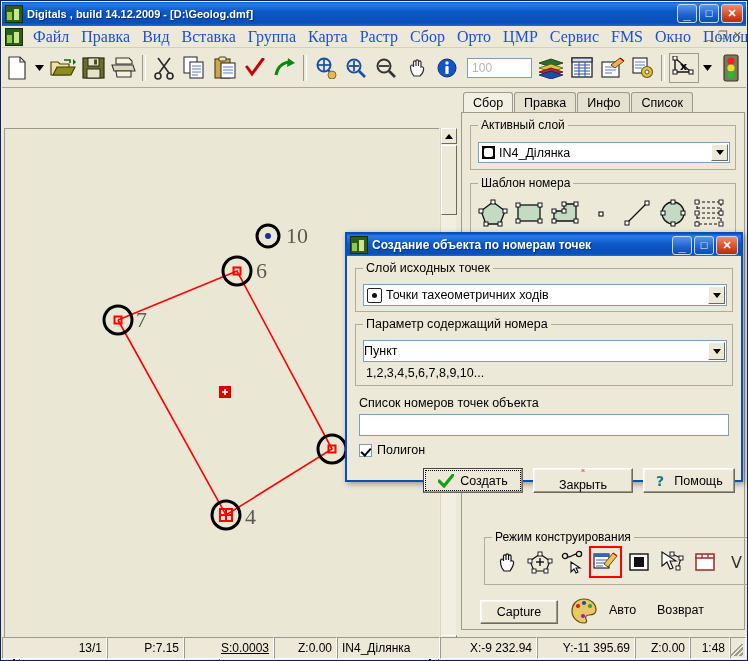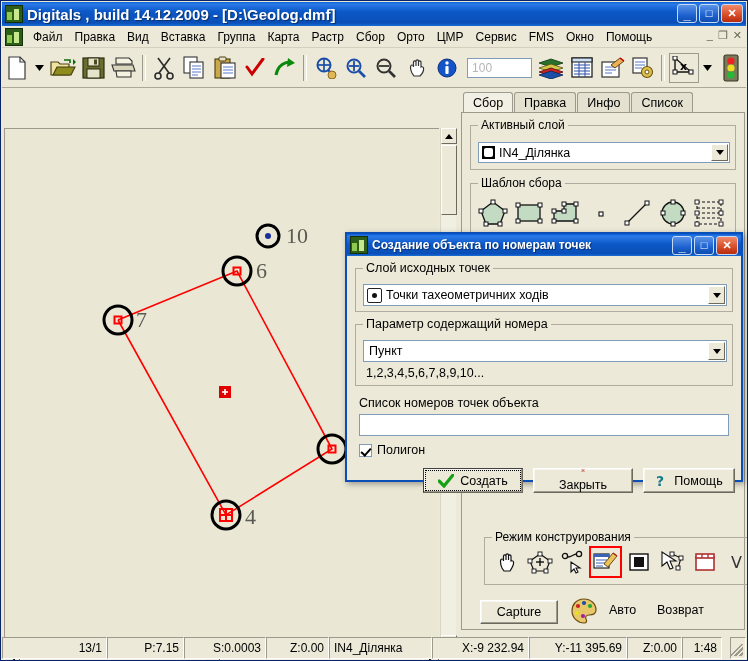--- a/index.html
+++ b/index.html
@@ -33,21 +33,21 @@
   }
   .title-ico::before {
     content: ""; position: absolute; left: 1px; top: 6px; width: 5px; height: 8px;
     background: #8fc94f;
   }
   .title-ico::after {
     content: ""; position: absolute; left: 8px; top: 3px; width: 5px; height: 11px;
     background: #c8e890;
   }
   .title-text {
-    color: #ffffff; font-size: 15px; font-weight: bold;
+    color: #ffffff; font-size: 11px; font-weight: bold;
     text-shadow: 1px 1px 1px rgba(0,0,0,.45);
     white-space: nowrap;
   }
   .title-btns {
     position: absolute; right: 3px; top: 2px; display: flex; gap: 2px;
   }
   .tb-btn {
     width: 20px; height: 19px; border-radius: 3px;
     background: linear-gradient(to bottom, #5b93e8, #1d62cf 60%, #0e4db0);
     border: 1px solid #c6dbf5;
@@ -76,22 +76,23 @@
     width: 16px; height: 16px; margin: 0 4px 0 3px; flex: 0 0 auto;
     background: #2c5e1a; border: 1px solid #153008; position: relative; overflow: hidden;
   }
   .menu-ico::before {
     content: ""; position: absolute; left: 1px; top: 6px; width: 5px; height: 8px; background: #8fc94f;
   }
   .menu-ico::after {
     content: ""; position: absolute; left: 8px; top: 3px; width: 5px; height: 11px; background: #c8e890;
   }
   .menu-item {
-    font-size: 12px; color: #000000; padding: 2px 6px; cursor: default;
+    font-size: 16px; color: #1d4ed8; padding: 2px 6px; cursor: default;
     white-space: nowrap;
+    font-family: Liberation Serif, serif;
   }
   .mdi-btns {
     position: absolute; right: 4px; top: 3px; display: flex; gap: 5px;
     font-size: 11px; color: #6a6a58;
   }
   .mdi-btns span { cursor: pointer; }
 
   
   .toolbar {
     position: absolute; left: 1px; top: 47px; width: 744px; height: 40px;
@@ -660,21 +661,21 @@
         <div class="combo" style="left:7px; top:16px; width:252px; height:21px;">
           <span class="layer-sw"></span>
           <span>IN4_Ділянка</span>
           <span class="cbtn">
               <i></i>
             </span>
         </div>
       </div>
 
       <div class="group" style="left:8px; top:70px; width:266px; height:120px;">
-        <span class="glabel">Шаблон сбора</span>
+        <span class="glabel">Шаблон номера</span>
         <div class="tmpl-icons" style="left:4px; top:12px;">
           <div class="ti">
             <svg width="30" height="28" viewBox="0 0 30 28">
                 <polygon points="15,3 27,12 22,25 8,25 3,12" fill="#c2dbc2" stroke="#111" stroke-width="1.3"></polygon>
                 <g fill="#fff" stroke="#111" stroke-width="1">
                   <rect x="13" y="1" width="4" height="4"></rect>
                   <rect x="25" y="10" width="4" height="4"></rect>
                   <rect x="20" y="23" width="4" height="4"></rect>
                   <rect x="6" y="23" width="4" height="4"></rect>
                   <rect x="1" y="10" width="4" height="4"></rect>
@@ -892,21 +893,21 @@
           <span class="pt-sw"></span>
           <span>Точки тахеометричних ходів</span>
           <span class="cbtn">
               <i></i>
             </span>
         </div>
       </div>
 
       <div class="dlg-group" style="left:8px; top:68px; width:378px; height:62px;">
         <span class="glabel">Параметр содержащий номера</span>
-        <div class="combo" style="left:7px; top:15px; width:364px; height:22px; padding-left:5px;">
+        <div class="combo" style="left:7px; top:15px; width:364px; height:22px; ">
           <span>Пункт</span>
           <span class="cbtn">
               <i></i>
             </span>
         </div>
         <div style="position:absolute; left:10px; top:41px; font-size:12.5px;">1,2,3,4,5,6,7,8,9,10...</div>
       </div>
 
       <div style="position:absolute; left:12px; top:140px; font-size:12.5px;">Список номеров точек объекта</div>
       <div class="txtinput" style="left:12px; top:158px; width:370px; height:22px;" title=""></div>
@@ -933,21 +934,21 @@
             <text x="1" y="13" font-size="14" font-family="DejaVu Sans" font-weight="bold" fill="#167a8a">?</text>
           </svg>
         <span>Помощь</span>
       </div>
     </div>
   </div>
 
   <div class="statusbar">
     <div class="sb-cell sb-right" style="width:105px;">13/1</div>
     <div class="sb-cell sb-right" style="width:77px;">P:7.15</div>
-    <div class="sb-cell sb-right" style="width:82px;">S:0.0003</div>
+    <div class="sb-cell sb-right" style="width:90px;text-decoration:underline;">S:0.0003</div>
     <div class="sb-cell sb-right" style="width:63px;">Z:0.00</div>
     <div class="sb-cell" style="width:103px;">IN4_Ділянка</div>
     <div class="sb-cell sb-right" style="width:97px;">X:-9 232.94</div>
     <div class="sb-cell sb-right" style="width:98px;">Y:-11 395.69</div>
     <div class="sb-cell sb-right" style="width:55px;">Z:0.00</div>
     <div class="sb-cell sb-right" style="width:40px;">1:48</div>
     <div class="sb-cell sb-grip"></div>
   </div>
 
 </div>

